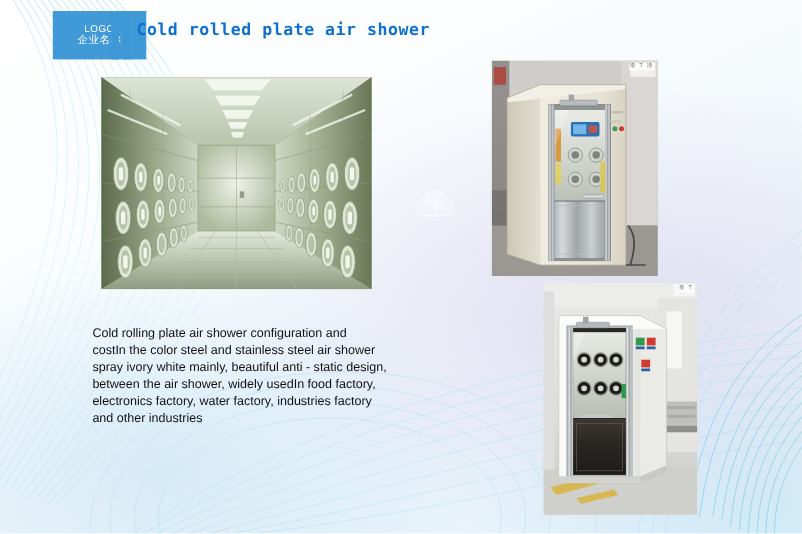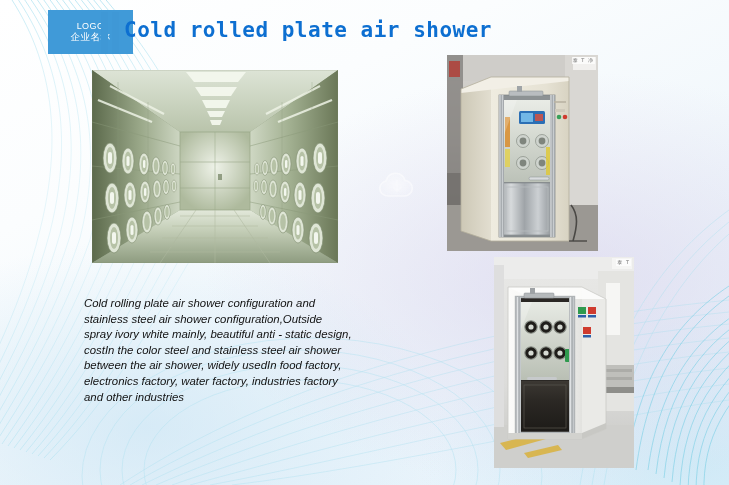--- a/index.html
+++ b/index.html
@@ -32,42 +32,42 @@
   #logo-block .l1{color:#ffffff;font-size:9px;letter-spacing:.4px;}
   #logo-block .l2{color:#ffffff;font-size:9.5px;font-weight:normal;letter-spacing:.5px;}
 
   .sep-bar{position:absolute;top:12px;width:7px;height:42px;background:#3f98d6;}
   #sep-bar-1{left:101px;}
   #sep-bar-2{left:112px;}
 
   #slide-title{
     position:absolute;left:124px;top:18px;
     font-family:"DejaVu Sans Mono","Liberation Mono",monospace;
-    font-size:21px;font-weight:bold;color:#0d6fd1;
+    font-size:15px;font-weight:bold;color:#0d6fd1;
     letter-spacing:0.5px;white-space:nowrap;
   }
 
   
   .photo{position:absolute;overflow:hidden;background:#dfe4e0;}
   #photo-corridor{left:92px;top:70px;width:246px;height:193px;}
   #photo-cabinet-beige{left:447px;top:55px;width:151px;height:196px;}
   #photo-cabinet-white{left:494px;top:257px;width:140px;height:211px;}
 
   .wm{
     position:absolute;top:2px;right:3px;
     font-size:5px;color:rgba(70,70,70,.75);
     background:rgba(255,255,255,.72);
     padding:0 1px;letter-spacing:1px;line-height:7px;
     font-family:"DejaVu Sans",sans-serif;
   }
 
   
   #desc{
     position:absolute;left:84px;top:296px;width:330px;
-    font-size:11.4px;color:#111111;line-height:15.6px;font-style:italic;
+    font-size:11.4px;color:#111111;line-height:15.6px;
   }
   #desc .ln{white-space:nowrap;}
   #desc .bold{font-weight:bold;}
 </style>
 </head>
 <body>
 
 <div id="slide">
 
   <svg class="bgsvg" viewBox="0 0 729 485" preserveAspectRatio="none">
@@ -547,21 +547,20 @@
       </g>
 
       <rect x="14" y="176" width="74" height="6" fill="#d2d2ce"></rect>
       <polygon points="88,176 112,166 112,172 88,182" fill="#c8c8c4"></polygon>
     </svg>
     <span class="wm">泰 T</span>
   </div>
 
   <div id="desc">
     <div class="ln">Cold rolling plate air shower configuration and</div>
-    <div class="ln">stainless steel air shower configuration,Outside</div>
+    <div class="ln"> costIn the color steel and stainless steel air shower</div>
     <div class="ln">spray ivory white mainly, beautiful anti - static design,</div>
-    <div class="ln"> costIn the color steel and stainless steel air shower</div>
     <div class="ln">between the air shower, widely usedIn food factory,</div>
     <div class="ln"> electronics factory, water factory, industries factory</div>
     <div class="ln">and other industries</div>
   </div>
 
 </div>
 
 </body></html>

